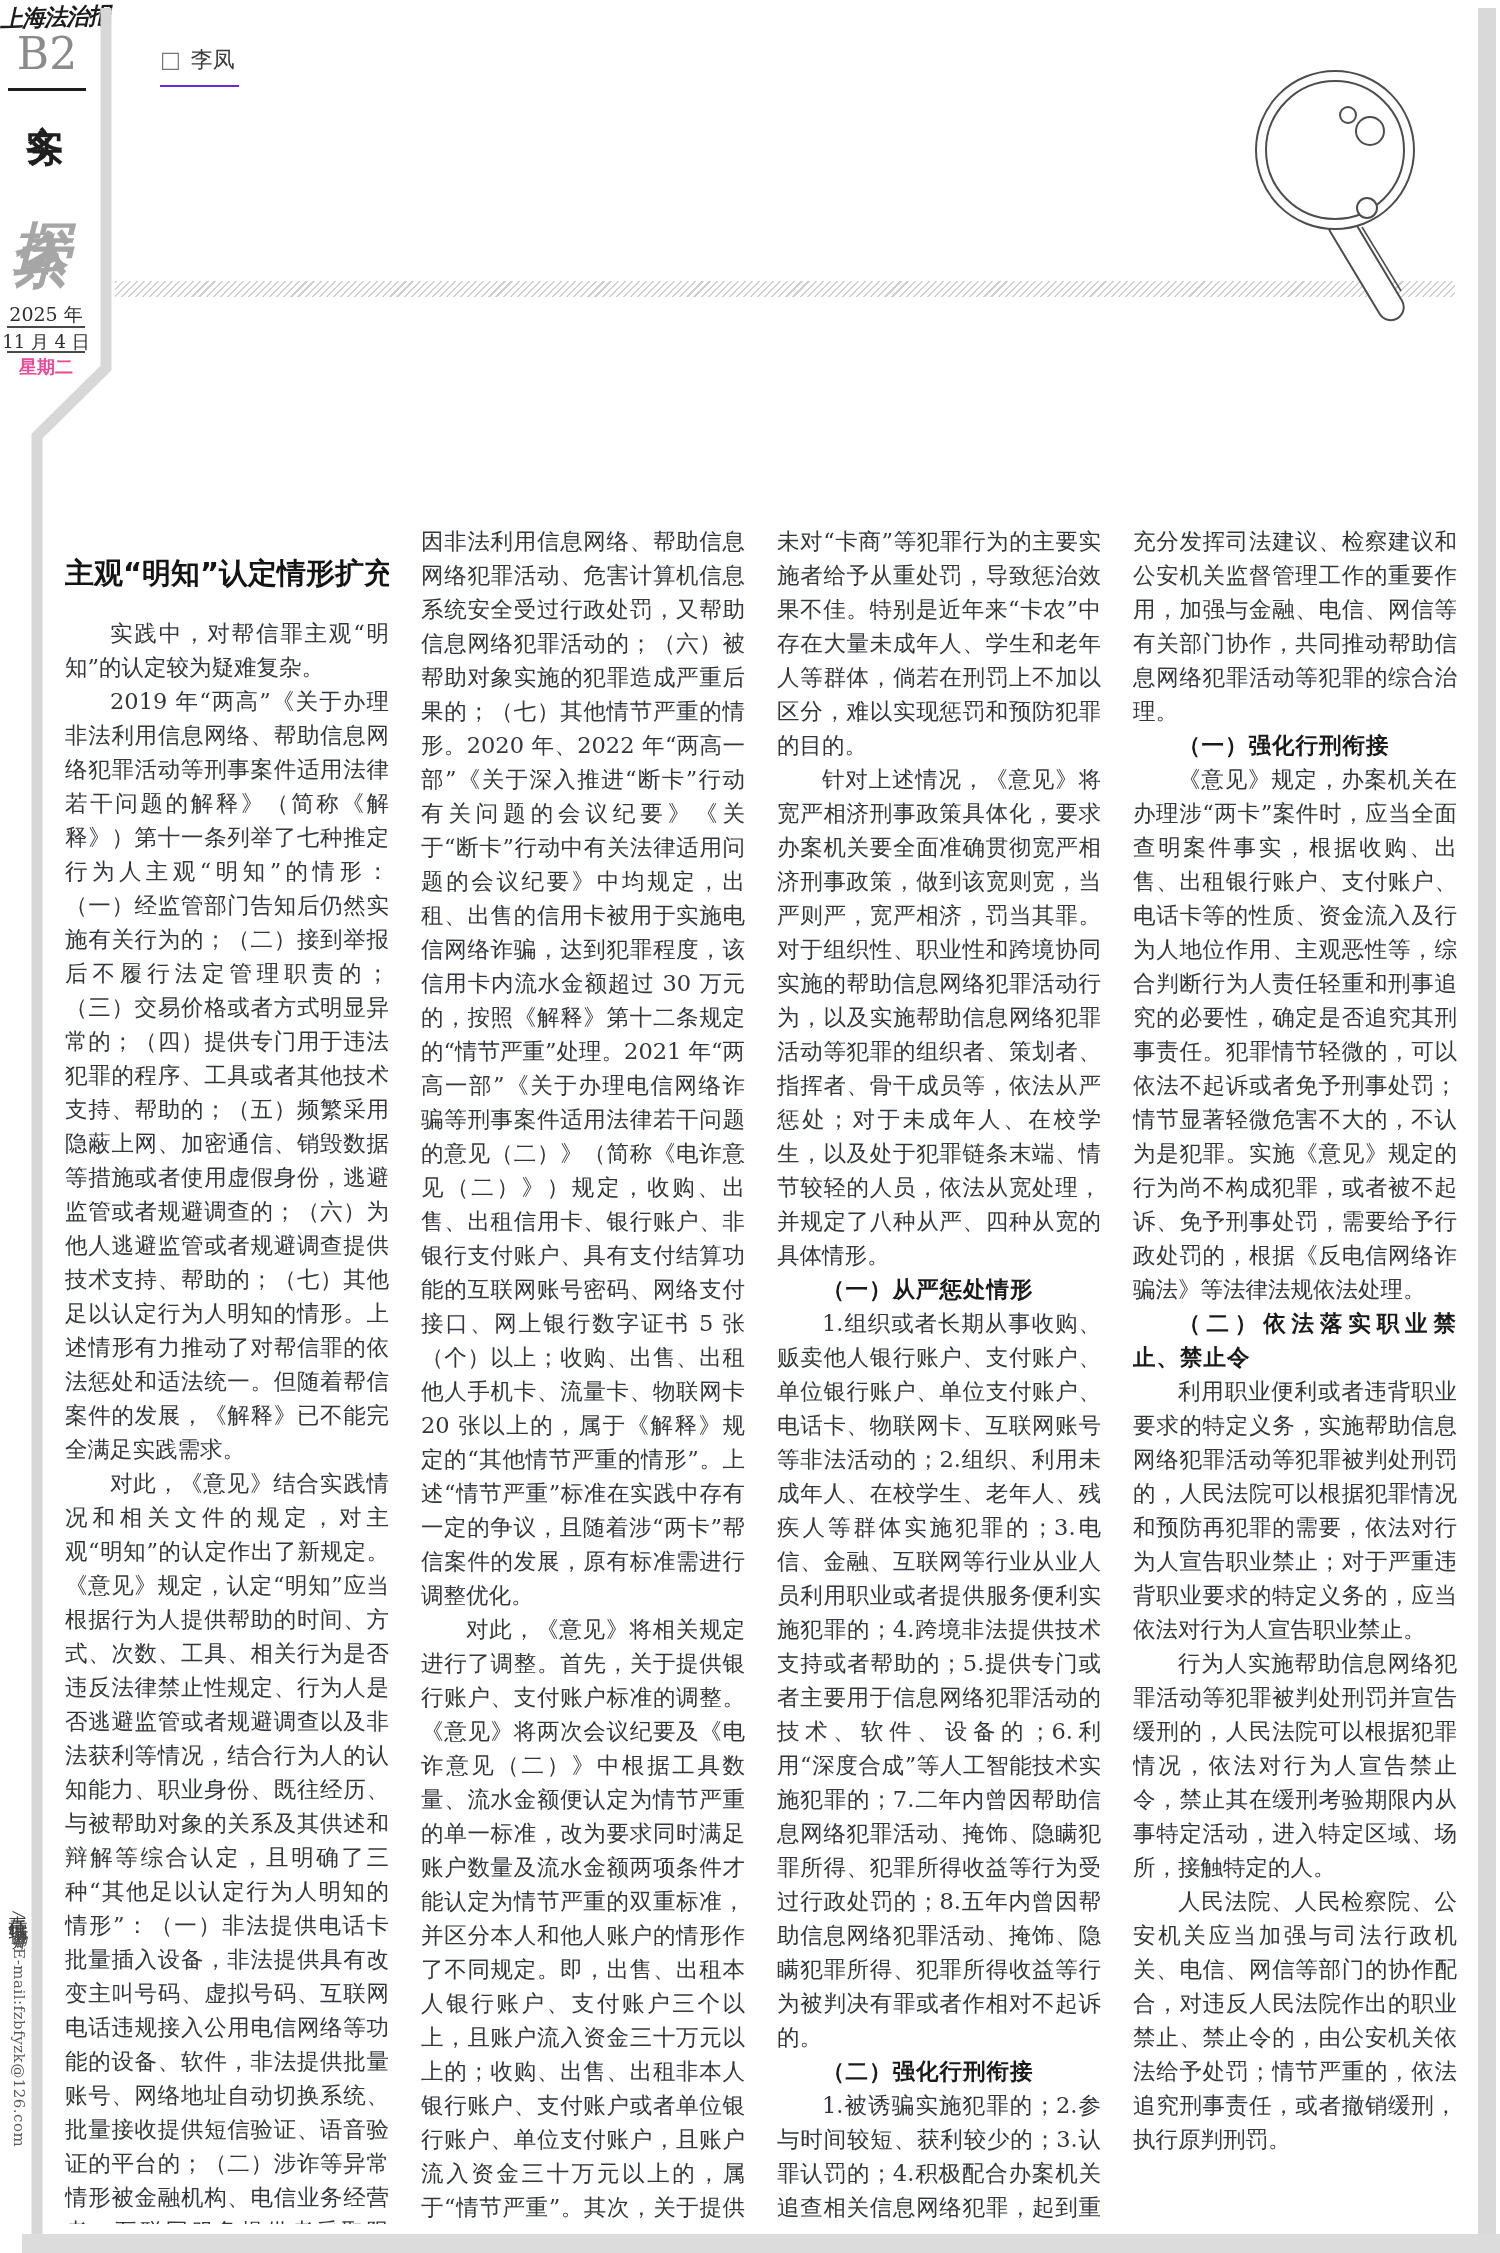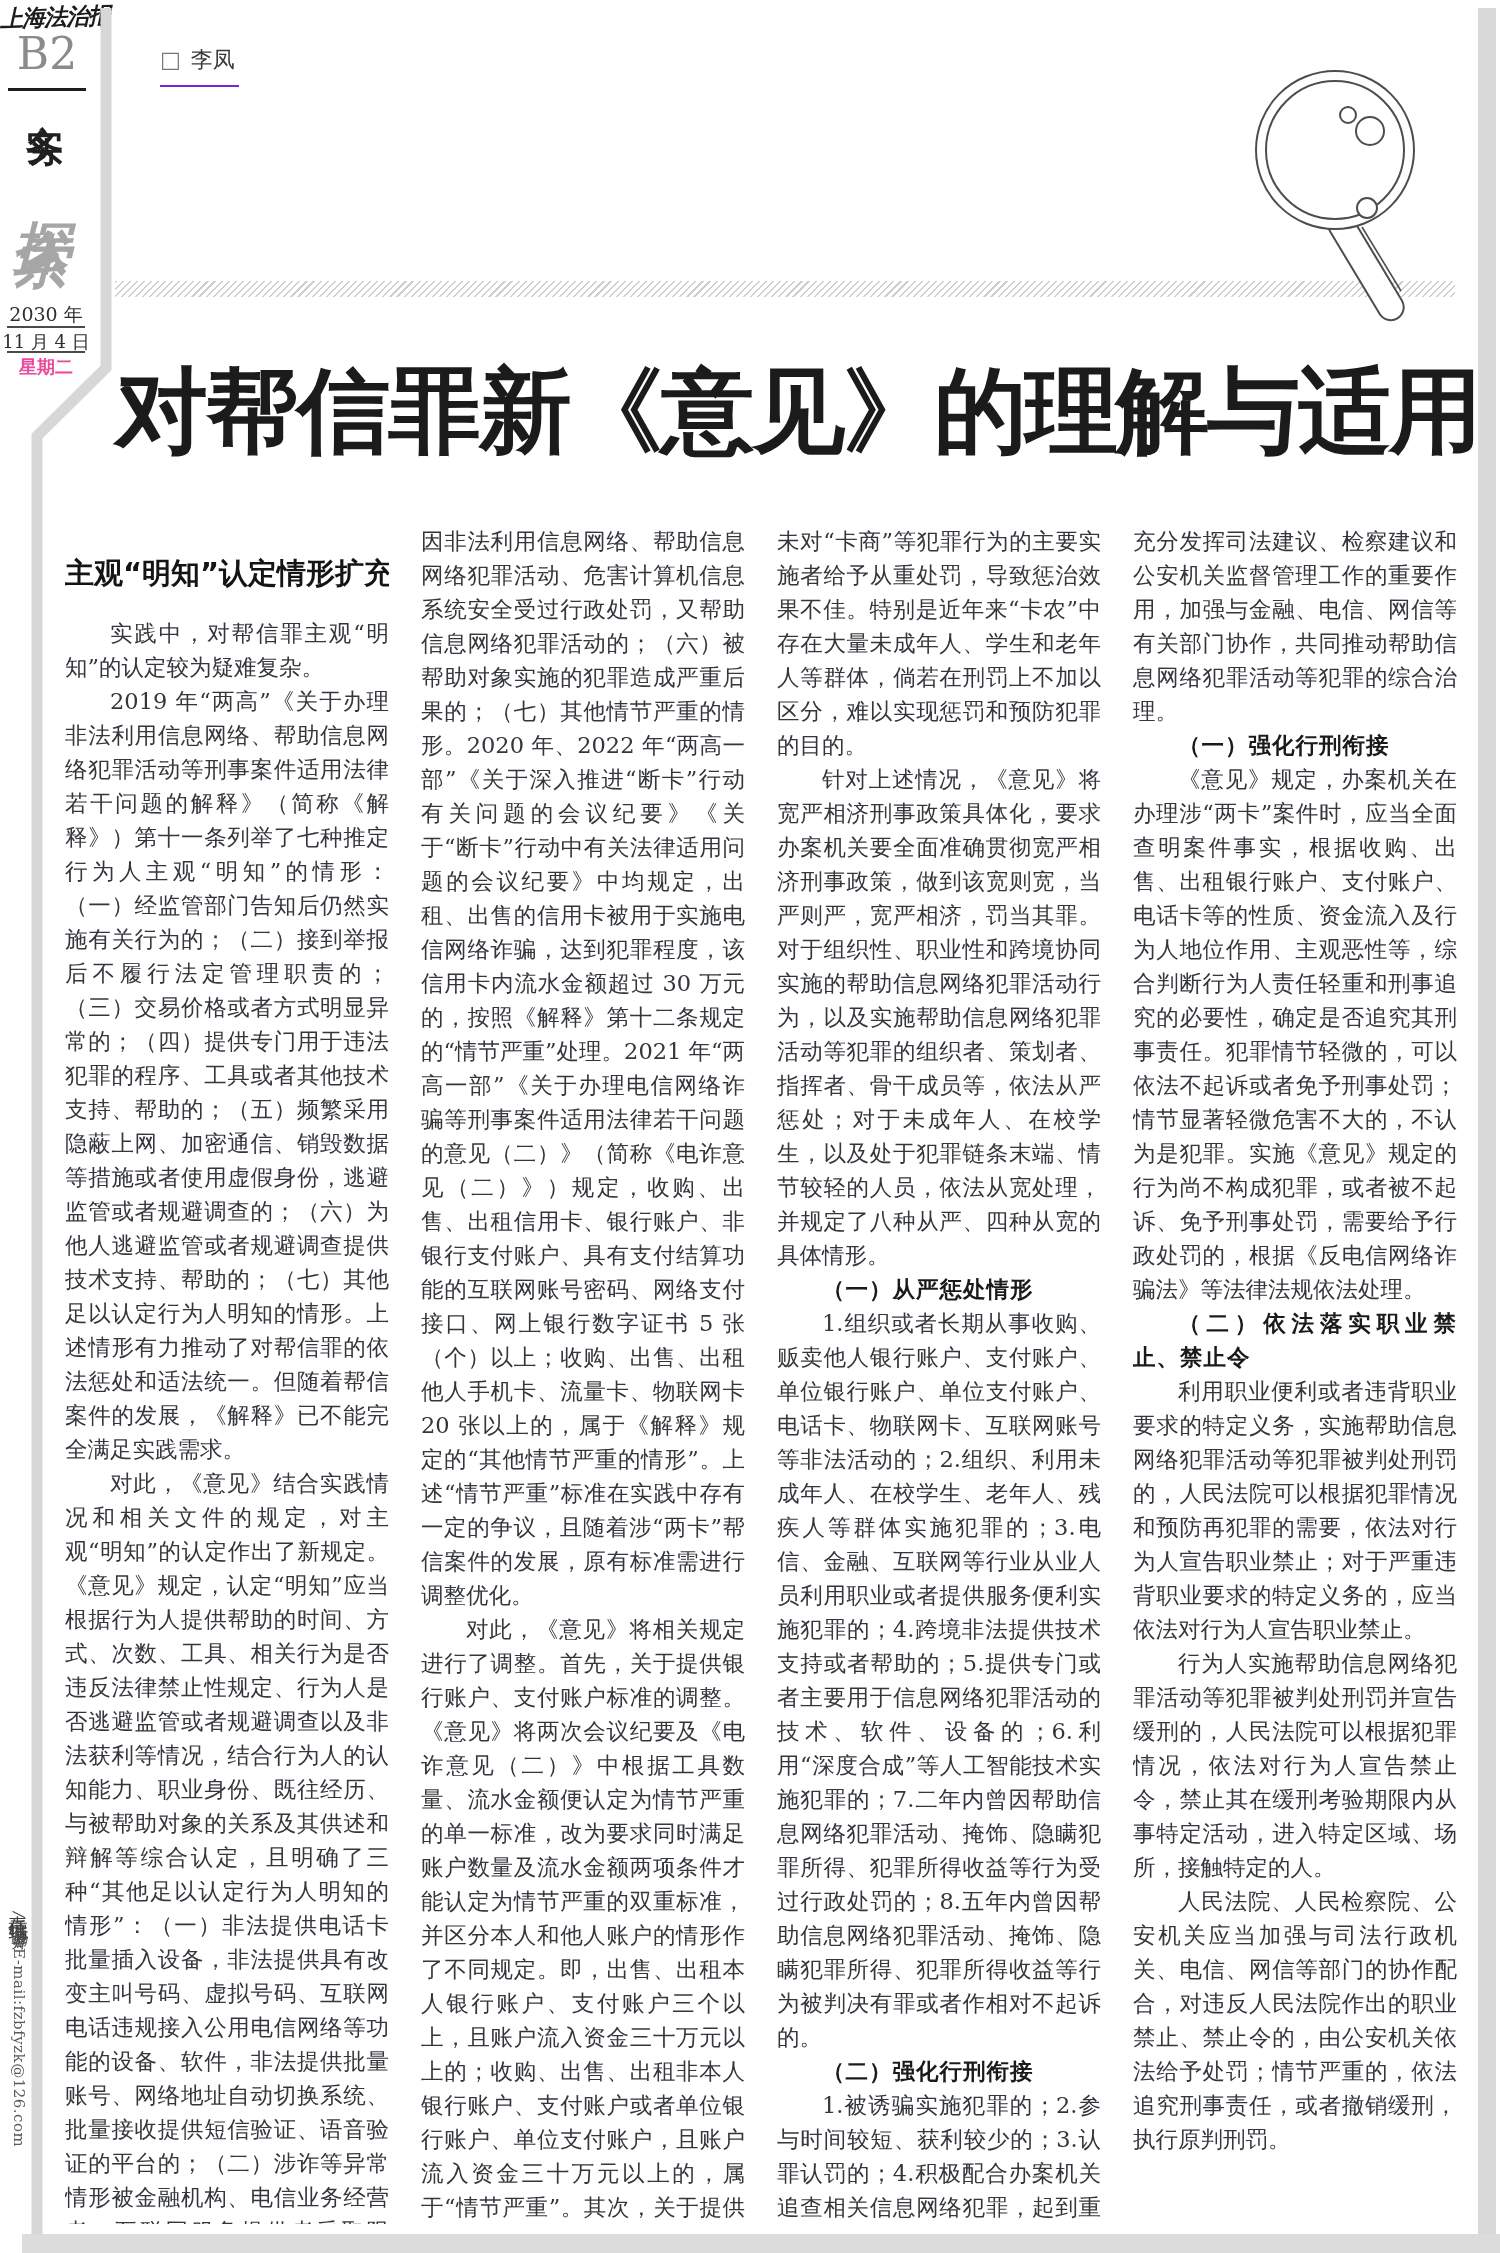--- a/index.html
+++ b/index.html
@@ -98,21 +98,21 @@
     <polyline points="106,8 106,368 37,436 37,2240" fill="none" stroke="#d7d7d7" stroke-width="11"></polyline>
   </svg>
   <div class="right-band"></div>
   <div class="bottom-band"></div>
 
   <div class="masthead">上海法治报</div>
   <div class="page-label">B2</div>
   <div class="page-label-rule"></div>
   <div class="section-main">实务</div>
   <div class="section-sub">探索</div>
-  <div class="date-year">2030 年</div>
+  <div class="date-year">2025 年</div>
   <div class="date-rule1"></div>
   <div class="date-day">11 月 4 日</div>
   <div class="date-rule2"></div>
   <div class="date-weekday">星期二</div>
 
   <div class="editor-box">
     <span class="lbl">责任编辑</span><span class="nm">/王睿卿</span>
     <span class="em">E-mail:fzbfyzk@126.com</span>
   </div>
 
@@ -126,21 +126,20 @@
       <rect x="128" y="150" width="26" height="122" rx="13" transform="rotate(-31 141 211)"></rect>
       <circle cx="110" cy="95" r="79"></circle>
       <circle cx="110" cy="95" r="69"></circle>
       <circle cx="142" cy="153" r="10"></circle>
       <circle cx="123" cy="60" r="8" fill="none"></circle>
       <circle cx="145" cy="76" r="14" fill="none"></circle>
       <line x1="137" y1="172" x2="176" y2="236" stroke-width="1.6"></line>
     </g>
   </svg>
 
-  <div class="headline">对帮信罪新《意见》的理解与适用</div>
 
   <div class="cols">
 
     <div class="col">
       <h3 class="first">主观“明知”认定情形扩充</h3>
       <p>实践中，对帮信罪主观“明知”的认定较为疑难复杂。</p>
       <p>2019 年“两高”《关于办理非法利用信息网络、帮助信息网络犯罪活动等刑事案件适用法律若干问题的解释》（简称《解释》）第十一条列举了七种推定行为人主观“明知”的情形：（一）经监管部门告知后仍然实施有关行为的；（二）接到举报后不履行法定管理职责的；（三）交易价格或者方式明显异常的；（四）提供专门用于违法犯罪的程序、工具或者其他技术支持、帮助的；（五）频繁采用隐蔽上网、加密通信、销毁数据等措施或者使用虚假身份，逃避监管或者规避调查的；（六）为他人逃避监管或者规避调查提供技术支持、帮助的；（七）其他足以认定行为人明知的情形。上述情形有力推动了对帮信罪的依法惩处和适法统一。但随着帮信案件的发展，《解释》已不能完全满足实践需求。</p>
       <p>对此，《意见》结合实践情况和相关文件的规定，对主观“明知”的认定作出了新规定。《意见》规定，认定“明知”应当根据行为人提供帮助的时间、方式、次数、工具、相关行为是否违反法律禁止性规定、行为人是否逃避监管或者规避调查以及非法获利等情况，结合行为人的认知能力、职业身份、既往经历、与被帮助对象的关系及其供述和辩解等综合认定，且明确了三种“其他足以认定行为人明知的情形”：（一）非法提供电话卡批量插入设备，非法提供具有改变主叫号码、虚拟号码、互联网电话违规接入公用电信网络等功能的设备、软件，非法提供批量账号、网络地址自动切换系统、批量接收提供短信验证、语音验证的平台的；（二）涉诈等异常情形被金融机构、电信业务经营者、互联网服务提供者采取限制、暂停服务等措施后，仍然实施有关行为的；（三）事先准备应对调查的话术口径的。</p>
 
     </div>

